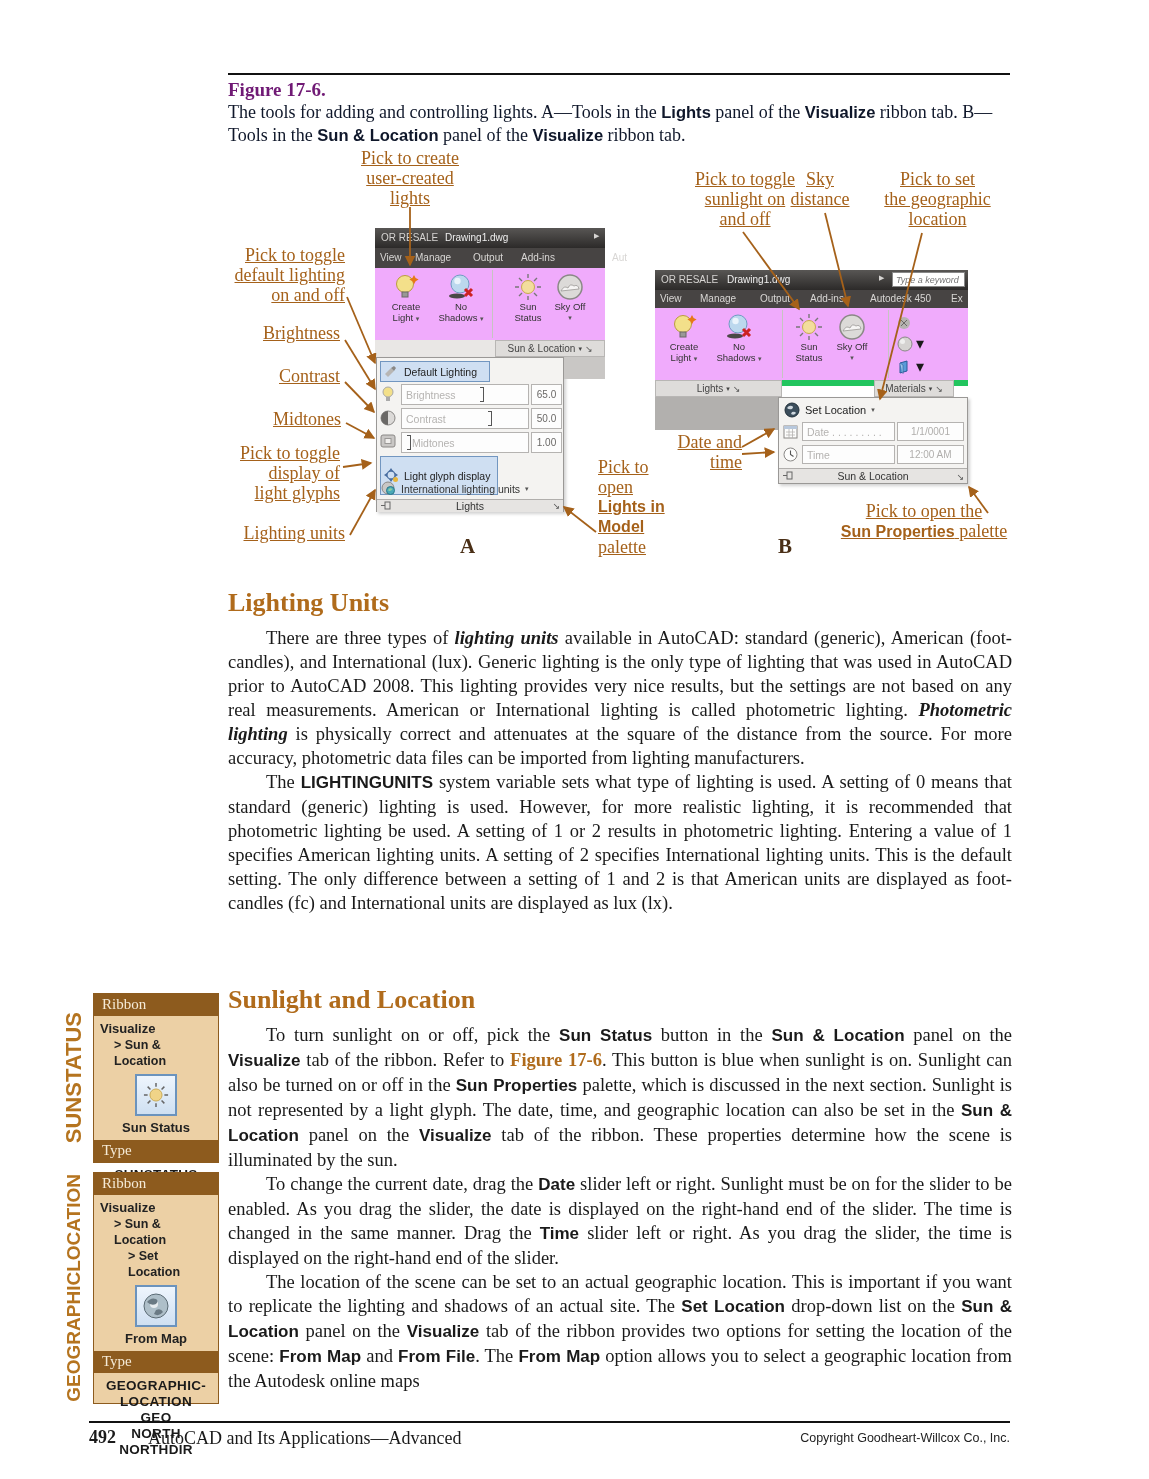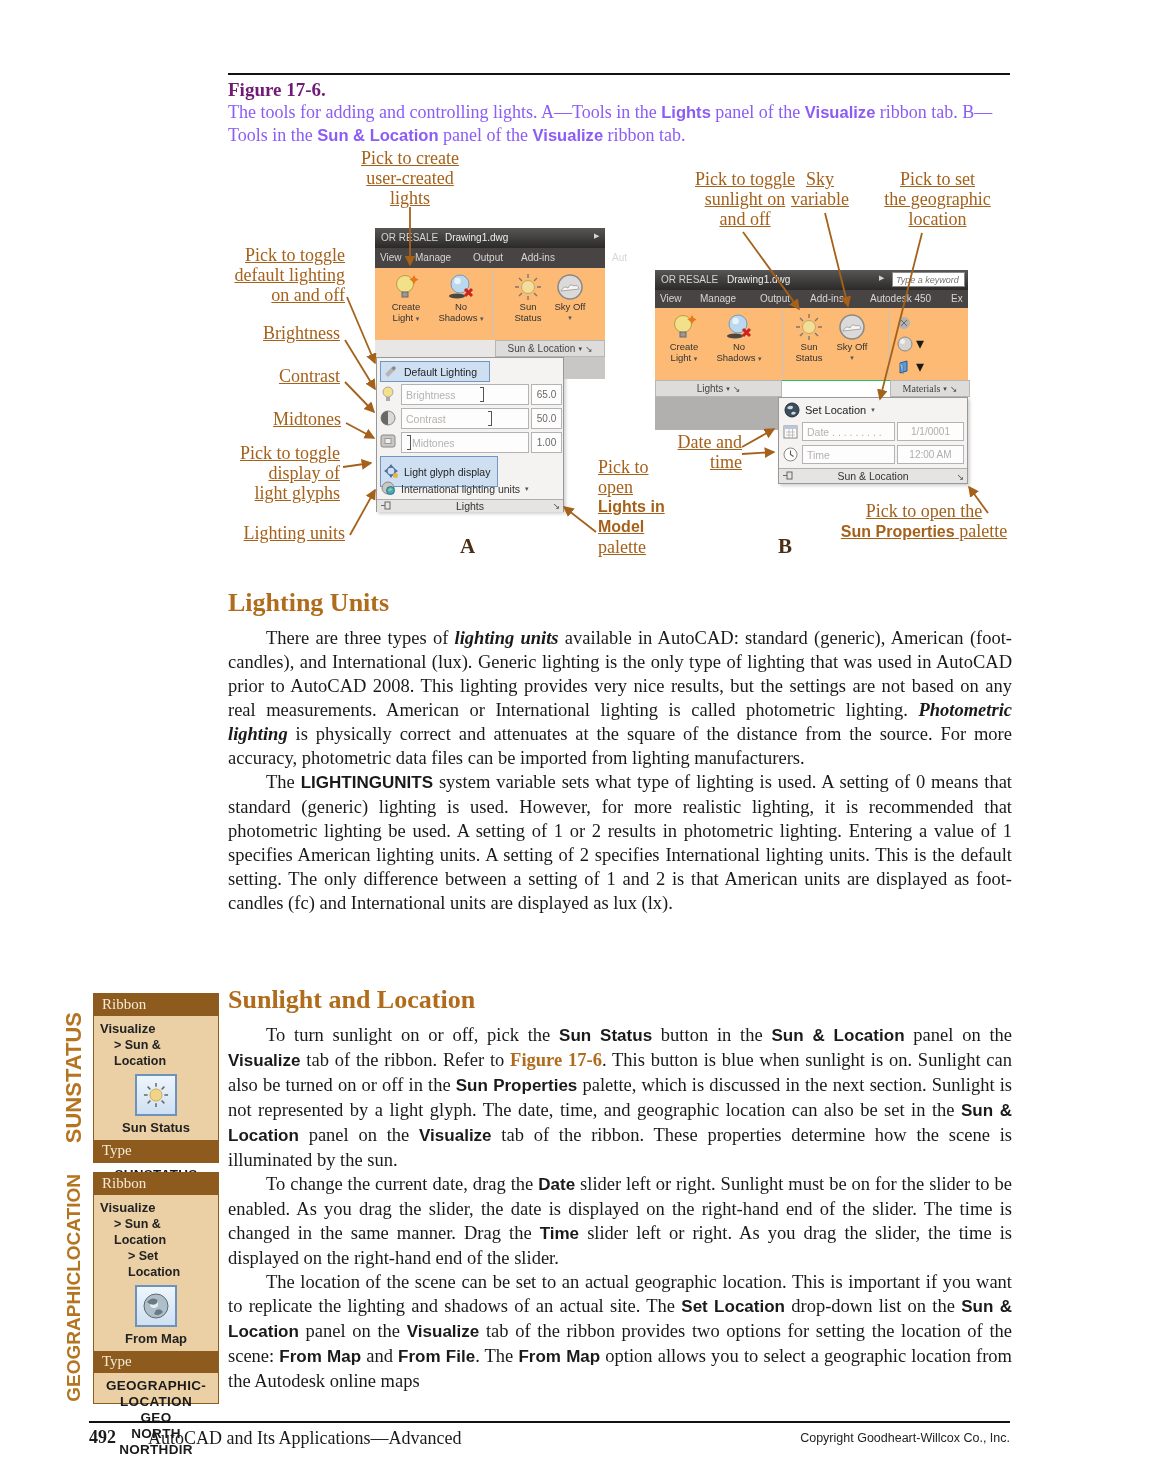--- a/index.html
+++ b/index.html
@@ -1,39 +1,39 @@
 <!DOCTYPE html>
 <html><head>
 <meta charset="utf-8">
 <style>
   html,body{margin:0;padding:0;background:#ffffff;}
   .page{position:relative;width:1149px;height:1479px;background:#fff;font-family:"Liberation Serif",serif;color:#1a1a1a;overflow:hidden;}
   .abs{position:absolute;}
   .rule{background:#111;height:2px;}
   
   .figlabel{font-weight:bold;font-size:19px;color:#701a75;}
-  .caption{font-size:18px;line-height:23px;color:#8b5cf6;}
+  .caption{font-size:18px;line-height:23px;color:#0f172a;}
   
   .sect h2{margin:0 0 8px 0;font-size:26px;color:#b06b1b;font-family:"Liberation Serif",serif;}
   .sect p{margin:0;font-size:18.5px;line-height:24px;text-align:justify;text-indent:38px;}
   .b{font-family:"Liberation Sans",sans-serif;font-weight:bold;font-size:0.92em;}
   .bi{font-weight:bold;font-style:italic;}
   .fig{font-weight:bold;color:#b06b1b;}
   
   .ann{position:absolute;font-size:18px;line-height:20px;color:#a5611a;text-decoration:underline;}
   .ann .ab{font-family:"Liberation Sans",sans-serif;font-weight:bold;font-size:16px;}
   .ctr{text-align:center;} .rgt{text-align:right;}
   .partlabel{position:absolute;font-weight:bold;font-size:21px;color:#4a2f16;}
   
   .ss{position:absolute;font-family:"Liberation Sans",sans-serif;}
   .tbar{position:absolute;background:linear-gradient(#585654,#2c2a29);color:#d6d4d2;font-size:10px;}
   .tbar span{position:absolute;top:4px;}
   .mbar{position:absolute;background:#474443;color:#d8d6d4;font-size:10px;}
   .mbar span{position:absolute;top:4px;}
-  .rbody{position:absolute;background:#fdba74;border-bottom:1px solid #22c55e;}
+  .rbody{position:absolute;background:#f0abfc;border-bottom:6px solid #22c55e;}
   .sep{position:absolute;width:1px;background:#c6c4c2;top:2px;bottom:2px;}
   .rbtn{position:absolute;width:46px;display:flex;flex-direction:column;align-items:center;font-size:9.5px;color:#333;line-height:11px;text-align:center;}
   .rbtn .dd{font-size:7px;color:#555;}
   .pbar{position:absolute;background:#dedcda;border:1px solid #b8b6b4;color:#444;font-size:10px;display:flex;align-items:center;justify-content:center;gap:3px;box-sizing:border-box;}
   .flyout{position:absolute;background:#f4f3f1;border:1px solid #9a9896;box-sizing:border-box;box-shadow:2px 2px 3px rgba(0,0,0,.18);}
   .hl{position:absolute;background:#cfdff2;border:1px solid #7296c0;display:flex;align-items:center;gap:5px;font-size:10.5px;color:#222;padding-left:3px;box-sizing:border-box;}
   .frow{position:absolute;display:flex;align-items:center;gap:5px;font-size:10.5px;color:#333;}
   .slider{position:absolute;background:#fdfdfd;border:1px solid #b5b3b1;color:#b5b3b1;font-size:10.5px;display:flex;align-items:center;padding-left:4px;box-sizing:border-box;}
   .sval{position:absolute;background:#fdfdfd;border:1px solid #b5b3b1;color:#6a6866;font-size:10px;display:flex;align-items:center;justify-content:center;box-sizing:border-box;}
   .handle{position:absolute;top:2px;bottom:2px;width:3px;border:1px solid #555;border-left:none;background:transparent;border-top:1px solid #555;border-bottom:1px solid #555;}
@@ -96,21 +96,21 @@
       <div class="ab">Model</div>
       <div>palette</div>
     </div>
     <div class="ann ctr" style="left:440px;top:24px;width:160px;">
       <div>Pick to toggle</div>
       <div>sunlight on</div>
       <div>and off</div>
     </div>
     <div class="ann ctr" style="left:555px;top:24px;width:80px;">
       <div>Sky</div>
-      <div>variable</div>
+      <div>distance</div>
     </div>
     <div class="ann ctr" style="left:630px;top:24px;width:165px;">
       <div>Pick to set</div>
       <div>the geographic</div>
       <div>location</div>
     </div>
     <div class="ann rgt" style="left:440px;top:287px;width:77px;">
       <div>Date and</div>
       <div>time</div>
     </div>
@@ -216,21 +216,21 @@
           <svg width="16" height="14" viewBox="0 0 16 14">
               <rect x="1" y="1" width="14" height="12" rx="2" fill="#c9c7c5" stroke="#8a8886"></rect>
               <rect x="5" y="4.5" width="6" height="5" fill="#f1efed" stroke="#9a9896"></rect>
             </svg>
         </div>
         <div class="slider" style="left:24px;top:74px;width:128px;height:21px;">
           <span class="handle" style="left:4%;"></span>
           <span style="margin-left:6px;">Midtones</span>
         </div>
         <div class="sval" style="left:154px;top:74px;width:31px;height:21px;">1.00</div>
-        <div class="hl" style="left:3px;top:98px;width:118px;height:31px;">
+        <div class="hl" style="left:3px;top:98px;width:118px;height:39px;">
           <svg width="15" height="15" viewBox="0 0 15 15">
               <circle cx="7" cy="7" r="4" fill="none" stroke="#4a6ea0" stroke-width="1.3"></circle>
               <path d="M7 0 l2 3 h-4 z M7 14 l-2 -3 h4 z M0 7 l3 -2 v4 z M14 7 l-3 2 v-4 z" fill="#4a6ea0"></path>
               <circle cx="11.5" cy="11.5" r="2.5" fill="#e8b63c"></circle>
             </svg>
           <span>Light glyph display</span>
         </div>
         <div class="frow" style="left:4px;top:123px;">
           <svg width="15" height="15" viewBox="0 0 15 15">
               <circle cx="7" cy="7" r="6" fill="#c9c7c5" stroke="#8a8886"></circle>
@@ -326,21 +326,21 @@
               </svg>
               <span class="dd">▾</span>
             </span>
         </div>
       </div>
       <div class="pbar" style="left:0;top:110px;width:127px;height:17px;">
         <span>Lights</span>
           <span style="font-size:7px;">▾</span>
         <span class="launch" style="position:static;">↘</span>
       </div>
-      <div class="pbar" style="left:235px;top:110px;width:80px;height:17px;font-family:Liberation Serif, serif;">
+      <div class="pbar" style="left:219px;top:110px;width:80px;height:17px;">
         <span>Materials</span>
           <span style="font-size:7px;">▾</span>
         <span class="launch" style="position:static;">↘</span>
       </div>
       <div class="grayarea" style="left:0;top:127px;width:123px;height:33px;"></div>
 
       <div class="flyout" style="left:123px;top:127px;width:190px;height:87px;">
         <div class="frow" style="left:5px;top:4px;font-size:11px;color:#222;">
           <svg width="16" height="16" viewBox="0 0 16 16">
               <circle cx="8" cy="8" r="7" fill="#3c4e5c" stroke="#22303a"></circle>

